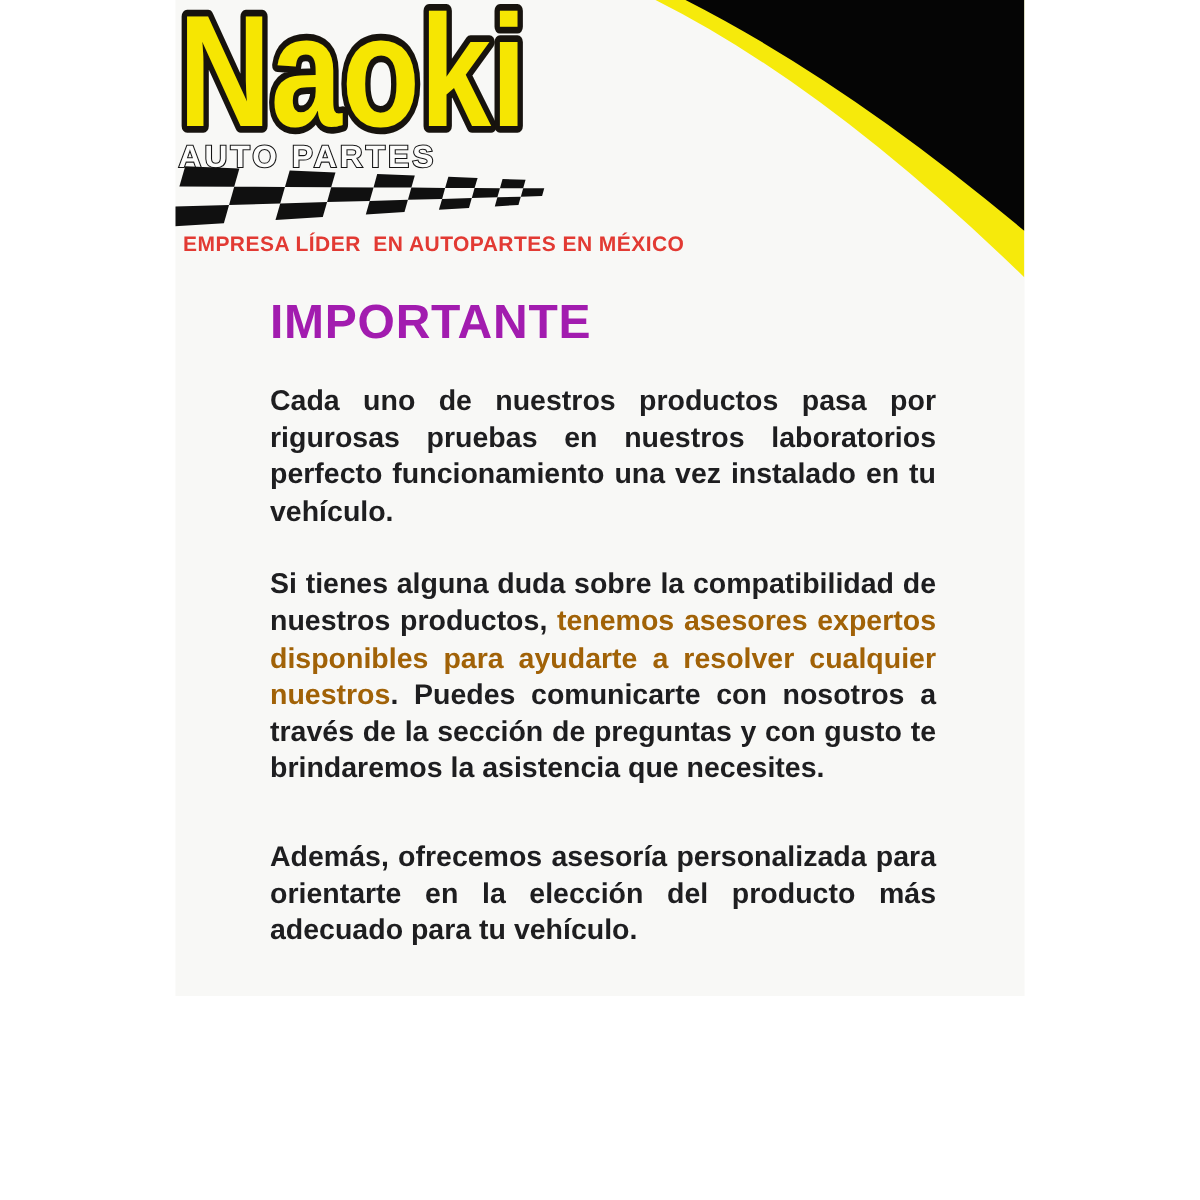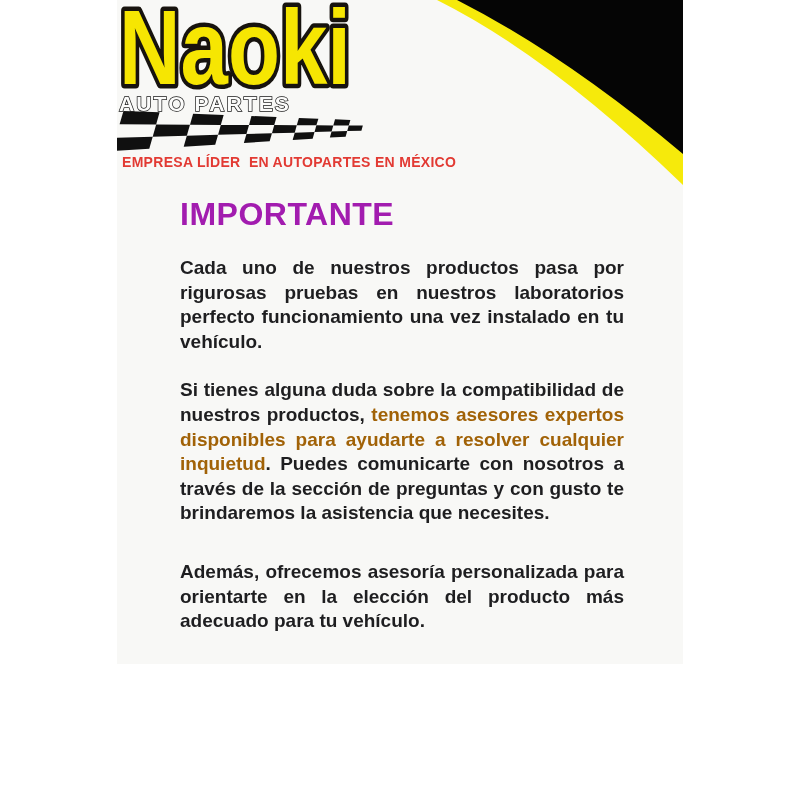--- a/index.html
+++ b/index.html
@@ -76,21 +76,21 @@
         <div class="para">
           <div class="jline"><span>Cada uno de nuestros productos pasa por</span></div>
           <div class="jline"><span>rigurosas pruebas en nuestros laboratorios</span></div>
           <div class="jline"><span>perfecto funcionamiento una vez instalado en tu</span></div>
           <div class="jline last"><span>vehículo.</span></div>
         </div>
         <div class="para">
           <div class="jline"><span>Si tienes alguna duda sobre la compatibilidad de</span></div>
           <div class="jline"><span>nuestros productos, </span><span class="red">tenemos asesores expertos</span></div>
           <div class="jline"><span class="red">disponibles para ayudarte a resolver cualquier</span></div>
-          <div class="jline"><span class="red">inquietud</span><span>. Puedes comunicarte con nosotros a</span></div>
+          <div class="jline"><span class="red">nuestros</span><span>. Puedes comunicarte con nosotros a</span></div>
           <div class="jline"><span>través de la sección de preguntas y con gusto te</span></div>
           <div class="jline last"><span>brindaremos la asistencia que necesites.</span></div>
         </div>
         <div class="para">
           <div class="jline"><span>Además, ofrecemos asesoría personalizada para</span></div>
           <div class="jline"><span>orientarte en la elección del producto más</span></div>
           <div class="jline last"><span>adecuado para tu vehículo.</span></div>
         </div>
       </div>
 

